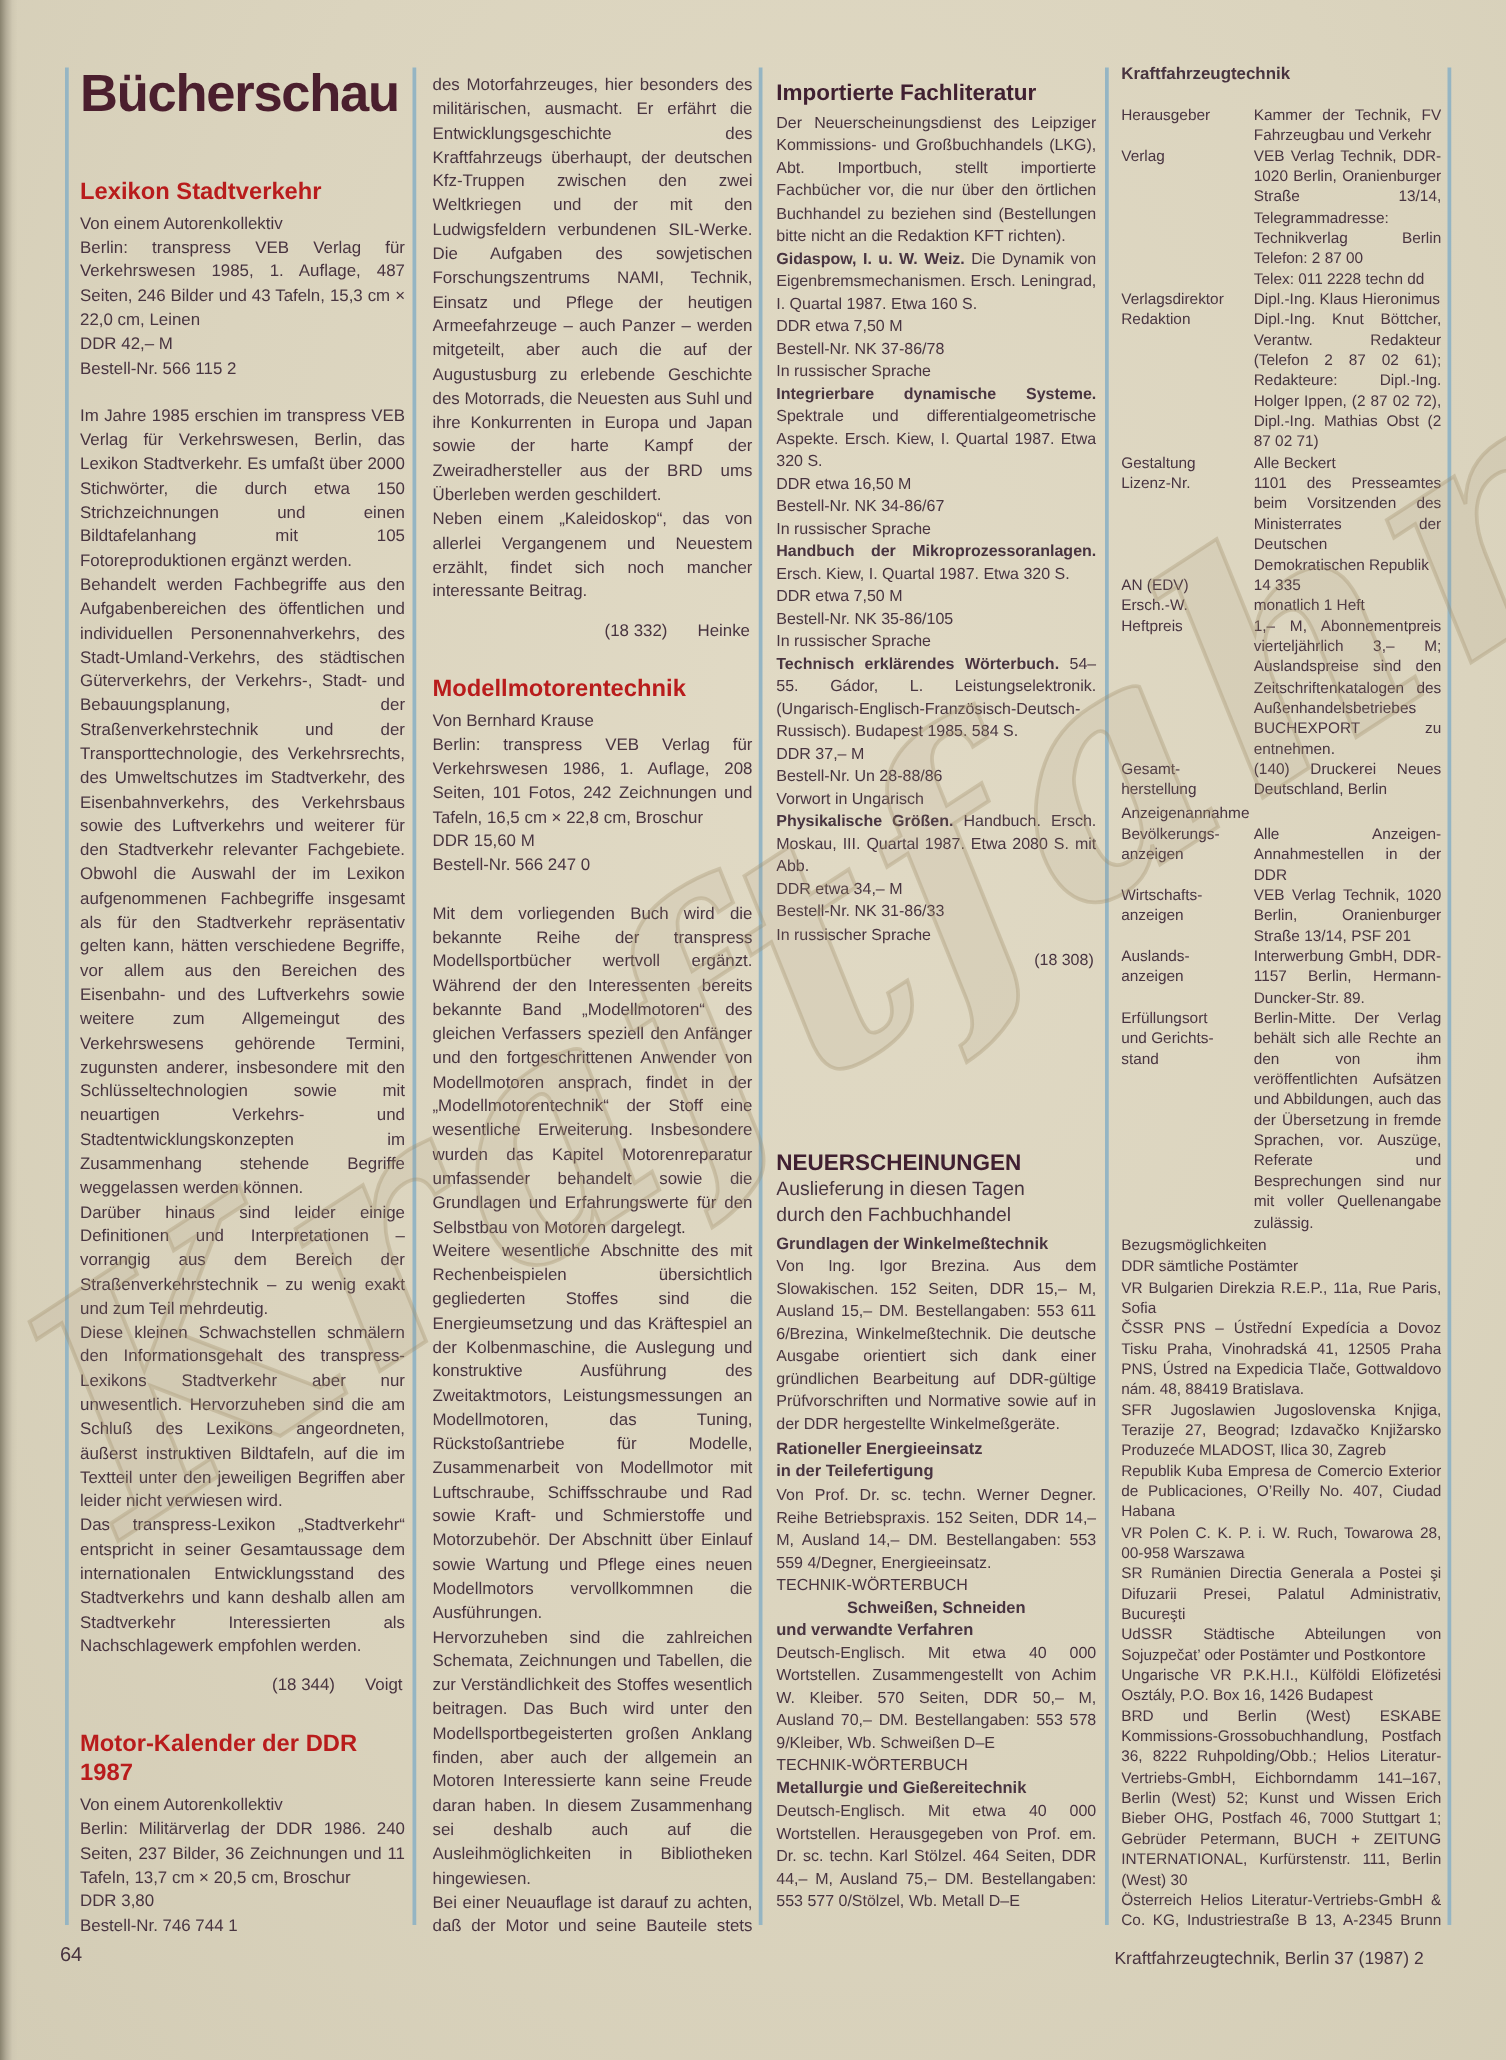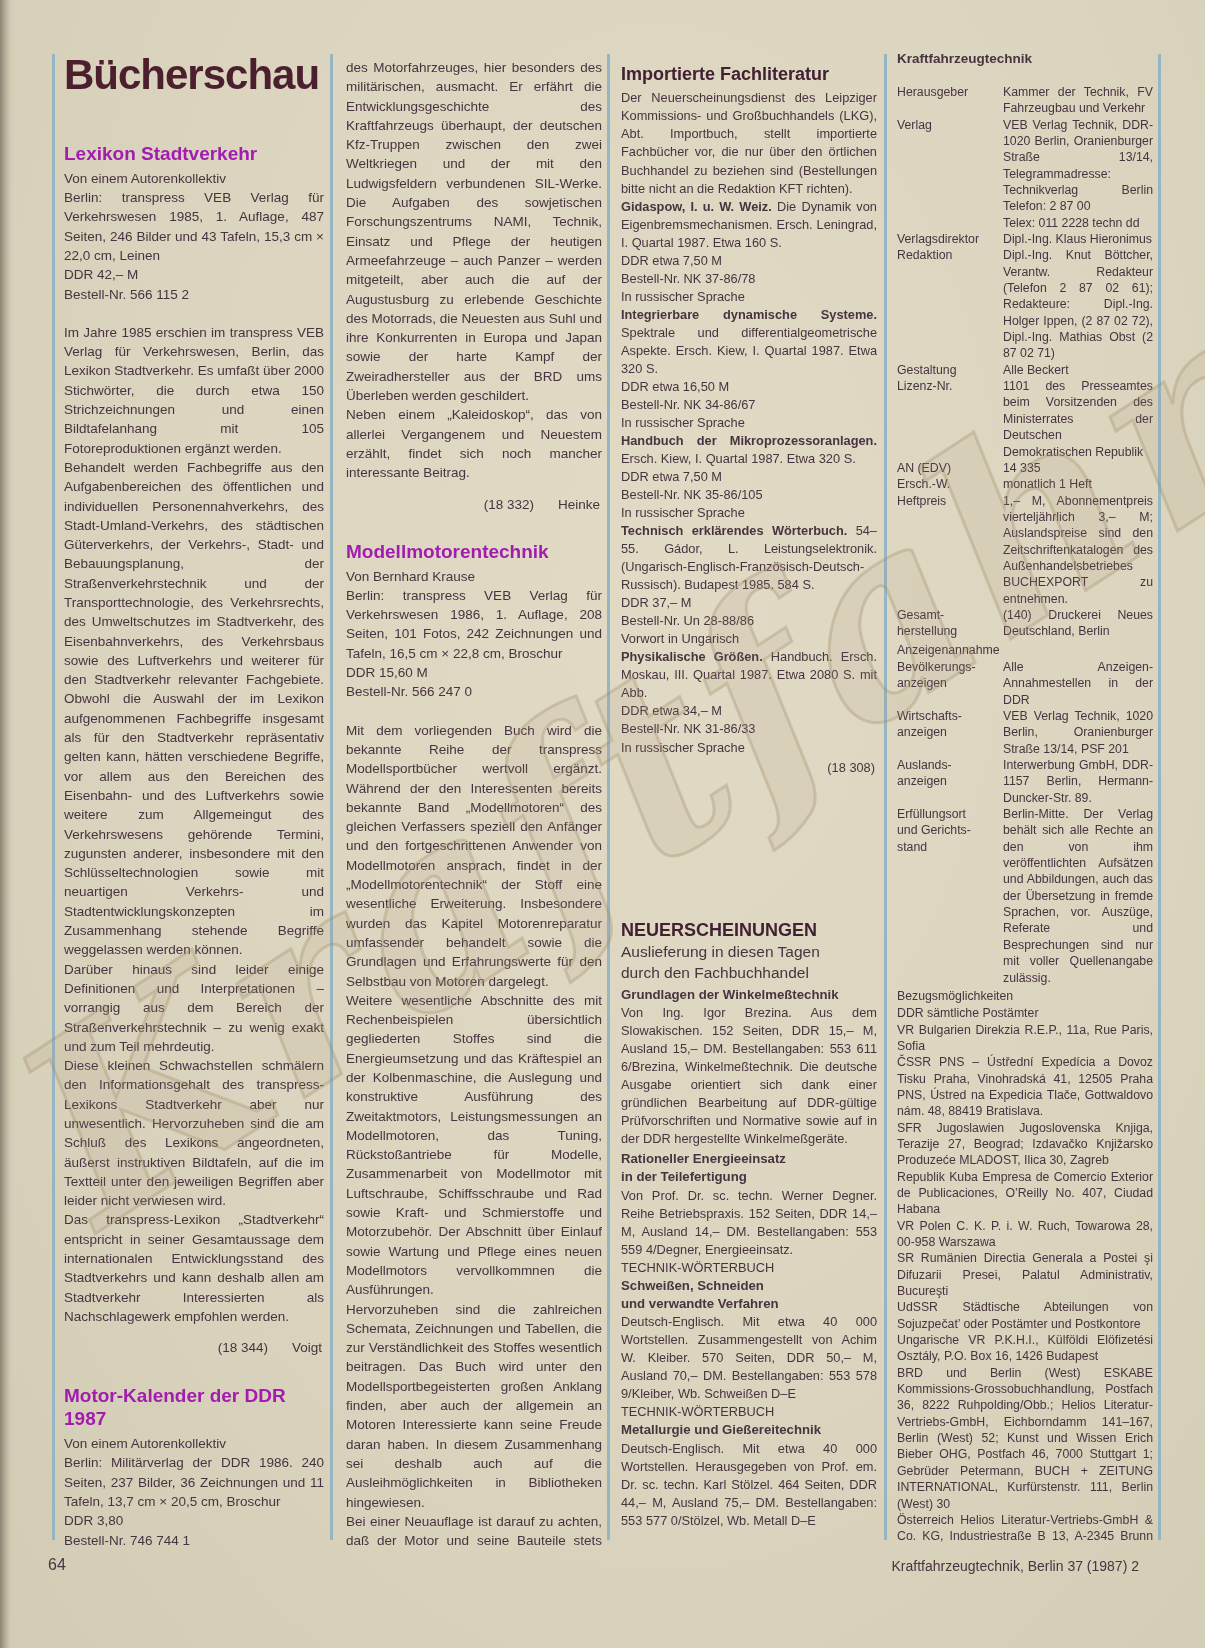--- a/index.html
+++ b/index.html
@@ -25,21 +25,21 @@
   .col2{left:346px;top:58px;width:256px;height:1488px;}
   .col3{left:621px;top:62px;width:256px;height:1484px;}
   .col4{left:897px;top:50px;width:256px;height:1496px;}
 
   
   .c12{font-size:13.5px;line-height:1.43;text-align:justify;}
   .section-title{
     font-size:42px;font-weight:bold;color:#4b1f2e;letter-spacing:-1px;
     margin:0 0 46px 0;line-height:1;
   }
-  .review-title{font-size:19px;font-weight:bold;color:#a21caf;margin:0 0 3px 0;line-height:1.25;text-align:left;}
+  .review-title{font-size:19px;font-weight:bold;color:#b91c1c;margin:0 0 3px 0;line-height:1.25;text-align:left;}
   .mt{margin-top:26px;}
   .meta p{margin:0;}
   .body-block p{margin:0;}
   .credit{display:flex;justify-content:flex-end;gap:24px;margin:12px 2px 10px 0;text-align:right;}
 
   
   .c3{font-size:12.8px;line-height:1.41;text-align:justify;}
   .c3 .imp-title{font-size:18px;font-weight:bold;color:#402031;margin:0 0 2px 0;text-align:left;}
   .c3 .entry-head{margin:0;}
   .c3 .entry-lines p{margin:0;text-align:left;}
@@ -208,21 +208,21 @@
     <p class="neu-sub">durch den Fachbuchhandel</p>
 
     <h3 class="neu-entry-title">Grundlagen der Winkelmeßtechnik</h3>
     <p class="neu-body">Von Ing. Igor Brezina. Aus dem Slowakischen. 152 Seiten, DDR 15,– M, Ausland 15,– DM. Bestellangaben: 553 611 6/Brezina, Winkelmeßtechnik. Die deutsche Ausgabe orientiert sich dank einer gründlichen Bearbeitung auf DDR-gültige Prüfvorschriften und Normative sowie auf in der DDR hergestellte Winkelmeßgeräte.</p>
 
     <h3 class="neu-entry-title">Rationeller Energieeinsatz</h3>
     <h3 class="neu-entry-title" style="margin-top:0;">in der Teilefertigung</h3>
     <p class="neu-body">Von Prof. Dr. sc. techn. Werner Degner. Reihe Betriebspraxis. 152 Seiten, DDR 14,– M, Ausland 14,– DM. Bestellangaben: 553 559 4/Degner, Energieeinsatz.</p>
 
     <p class="tw-line">TECHNIK-WÖRTERBUCH</p>
-    <h3 class="neu-entry-title" style="margin-top:0;">Schweißen, Schneiden</h3>
+    <h3 class="neu-entry-title" style="margin-top:0;text-align:center;">Schweißen, Schneiden</h3>
     <h3 class="neu-entry-title" style="margin-top:0;">und verwandte Verfahren</h3>
     <p class="neu-body">Deutsch-Englisch. Mit etwa 40 000 Wortstellen. Zusammengestellt von Achim W. Kleiber. 570 Seiten, DDR 50,– M, Ausland 70,– DM. Bestellangaben: 553 578 9/Kleiber, Wb. Schweißen D–E</p>
 
     <p class="tw-line">TECHNIK-WÖRTERBUCH</p>
     <h3 class="neu-entry-title" style="margin-top:0;">Metallurgie und Gießereitechnik</h3>
     <p class="neu-body">Deutsch-Englisch. Mit etwa 40 000 Wortstellen. Herausgegeben von Prof. em. Dr. sc. techn. Karl Stölzel. 464 Seiten, DDR 44,– M, Ausland 75,– DM. Bestellangaben: 553 577 0/Stölzel, Wb. Metall D–E</p>
 
   </div>
 </div>
 

